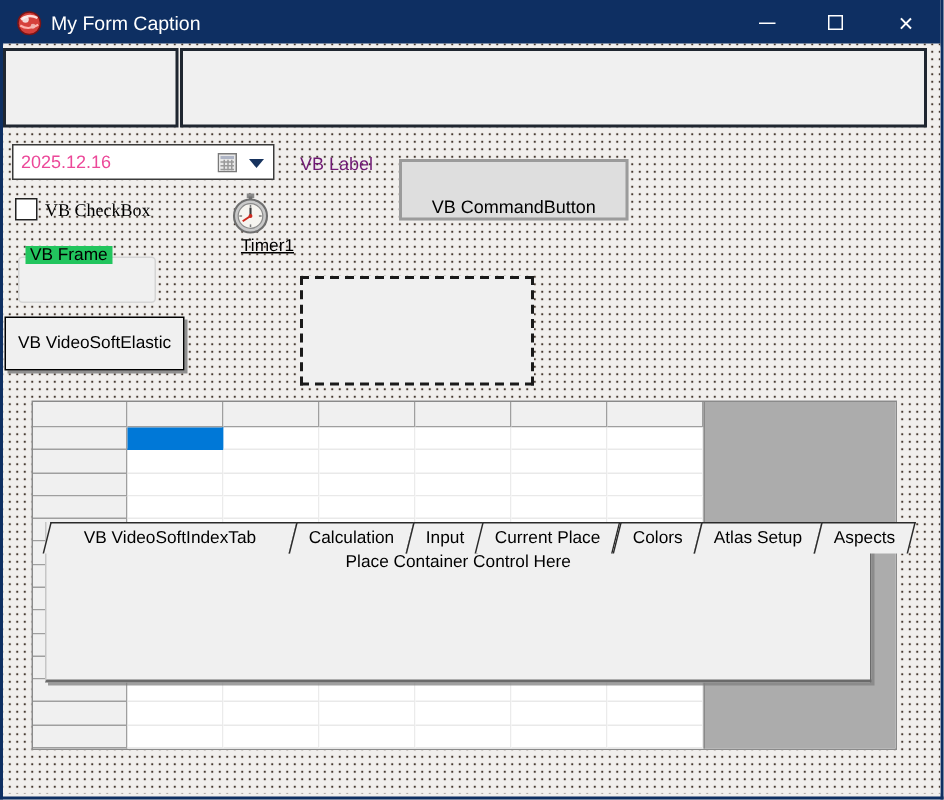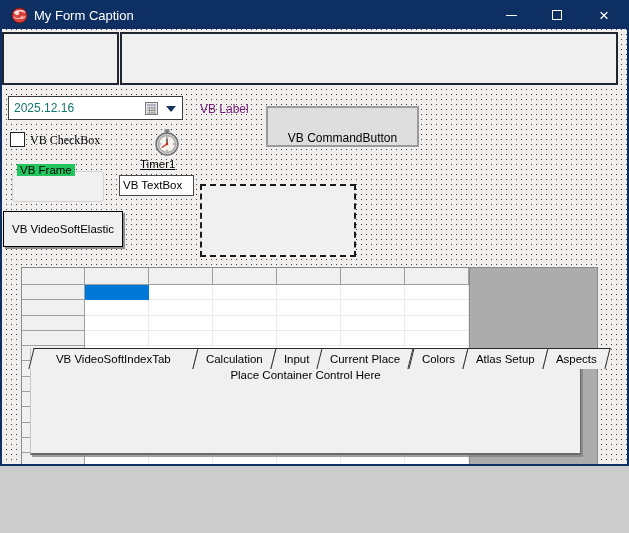--- a/index.html
+++ b/index.html
@@ -2,21 +2,21 @@
 <html><head>
 <meta charset="utf-8">
 <style>
   * { box-sizing: border-box; margin: 0; padding: 0; }
   body {
     font-family: "Liberation Sans", sans-serif;
     background: #cccccc;
   }
   .window {
     position: relative;
-    width: 629px; height: 466px;
+    width: 629px; height: 533px;
     background: #f1efed;
     border: 2px solid #0e2f62;
     border-top: none;
     overflow: hidden;
     padding-left: 40px;
   }
   
   .titlebar {
     position: absolute; left: -2px; top: 0; width: 629px; height: 31px;
     background: #0e2f62;
@@ -50,21 +50,21 @@
 
   
   .panel { position: absolute; background: #f0f0f0; border: 2px solid #1f2630; }
   .panel-left  { left: 0px;   top: 32px; width: 117px; height: 53px; }
   .panel-right { left: 118px; top: 32px; width: 498px; height: 53px; }
 
   
   .datepicker {
     position: absolute; left: 6px; top: 96px; width: 175px; height: 24px;
     background: #ffffff; border: 1px solid #3a3a3a;
-    font-size: 12px; line-height: 22px; padding-left: 5px; color: #0f766e;
+    font-size: 12px; line-height: 22px; padding-left: 5px; color: #ec4899;
   }
   .dp-arrow {
     position: absolute; right: 6px; top: 9px; width: 0; height: 0;
     border-left: 5px solid transparent; border-right: 5px solid transparent;
     border-top: 6px solid #17335e;
   }
   .dp-cal { position: absolute; right: 24px; top: 4px; }
 
   
   .vb-label { position: absolute; left: 198px; top: 102px; font-size: 12px; color: #701a75; }
@@ -74,21 +74,21 @@
     font-size: 12px; color: #000;
     display: flex; align-items: flex-end; justify-content: center;
   }
   .checkbox-box {
     position: absolute; left: 8px; top: 132px; width: 15px; height: 15px;
     background: #fff; border: 1px solid #222;
   }
   .checkbox-label { position: absolute; left: 28px; top: 133px; font-size: 12px; font-family: Liberation Serif, serif; }
 
   .timer-icon { position: absolute; left: 150px; top: 128px; width: 30px; height: 30px; }
-  .timer-label { position: absolute; left: 138px; top: 158px; width: 56px; text-align: left; font-size: 11.5px; text-decoration: underline; }
+  .timer-label { position: absolute; left: 138px; top: 158px; width: 56px; text-align: right; font-size: 11.5px; text-decoration: underline; }
 
   .vb-frame {
     position: absolute; left: 10px; top: 171px; width: 92px; height: 31px;
     background: #f0f0f0; border: 1px solid #d4d4d4; border-radius: 3px;
   }
   .vb-frame-caption {
     position: absolute; left: 15px; top: 164px;
     background: #22c55e; padding: 0 3px; font-size: 11.5px;
   }
   .vb-textbox {
@@ -227,23 +227,20 @@
     </g>
     <line x1="15" y1="16" x2="15" y2="10.5" stroke="#3a3a3a" stroke-width="1.4"></line>
     <line x1="15" y1="16" x2="9.8" y2="19.5" stroke="#cc2a1e" stroke-width="1.4"></line>
     <circle cx="15" cy="16" r="1.3" fill="#cc2a1e"></circle>
   </svg>
   <span class="timer-label">Timer1</span>
 
   <div class="vb-frame"></div>
   <span class="vb-frame-caption">VB Frame</span>
 
-  <div class="vb-textbox">
-    <span>VB TextBox</span>
-  </div>
 
   <div class="dashed-box"></div>
 
   <div class="elastic">
     <span>VB VideoSoftElastic</span>
   </div>
 
   <div class="grid">
     <div class="grid-filler"></div>
     <div class="grid-header">

